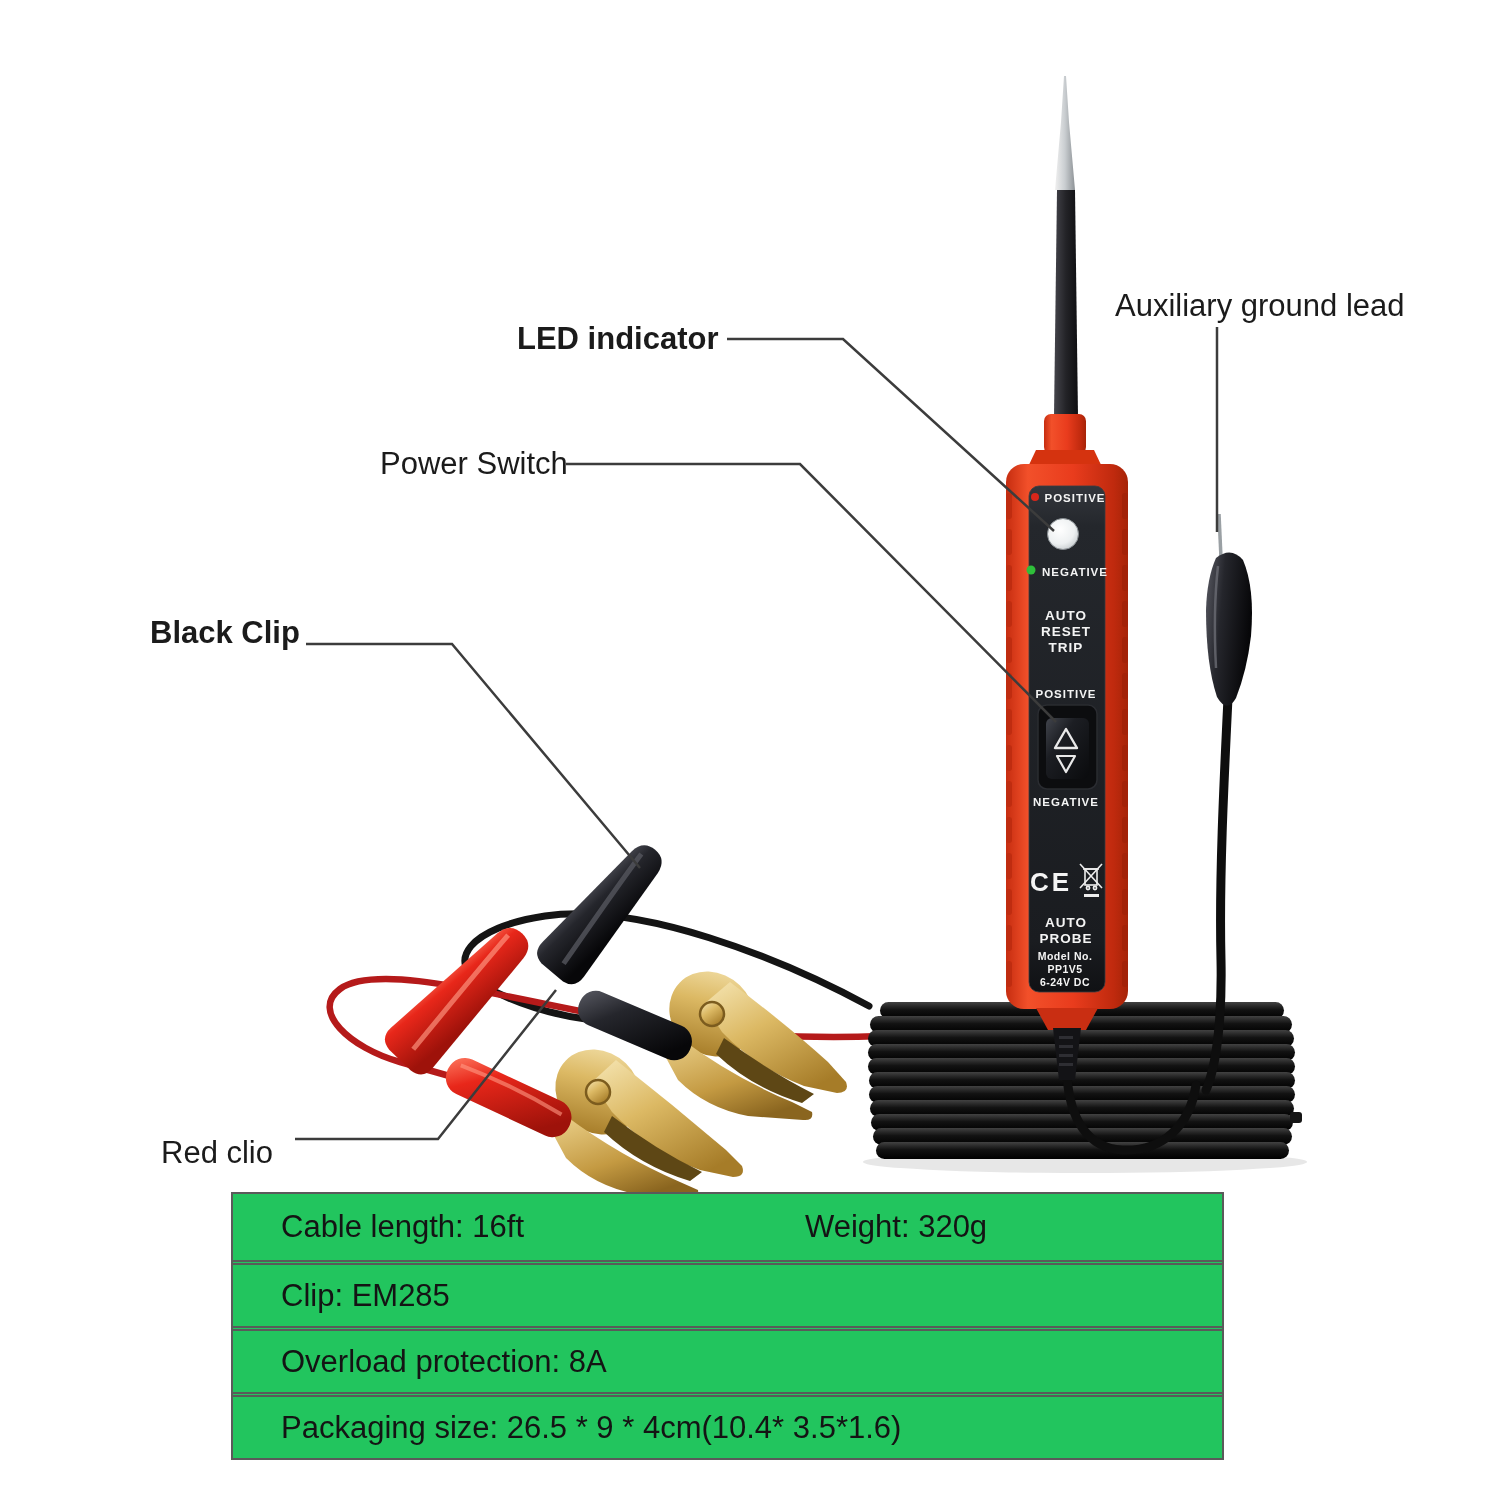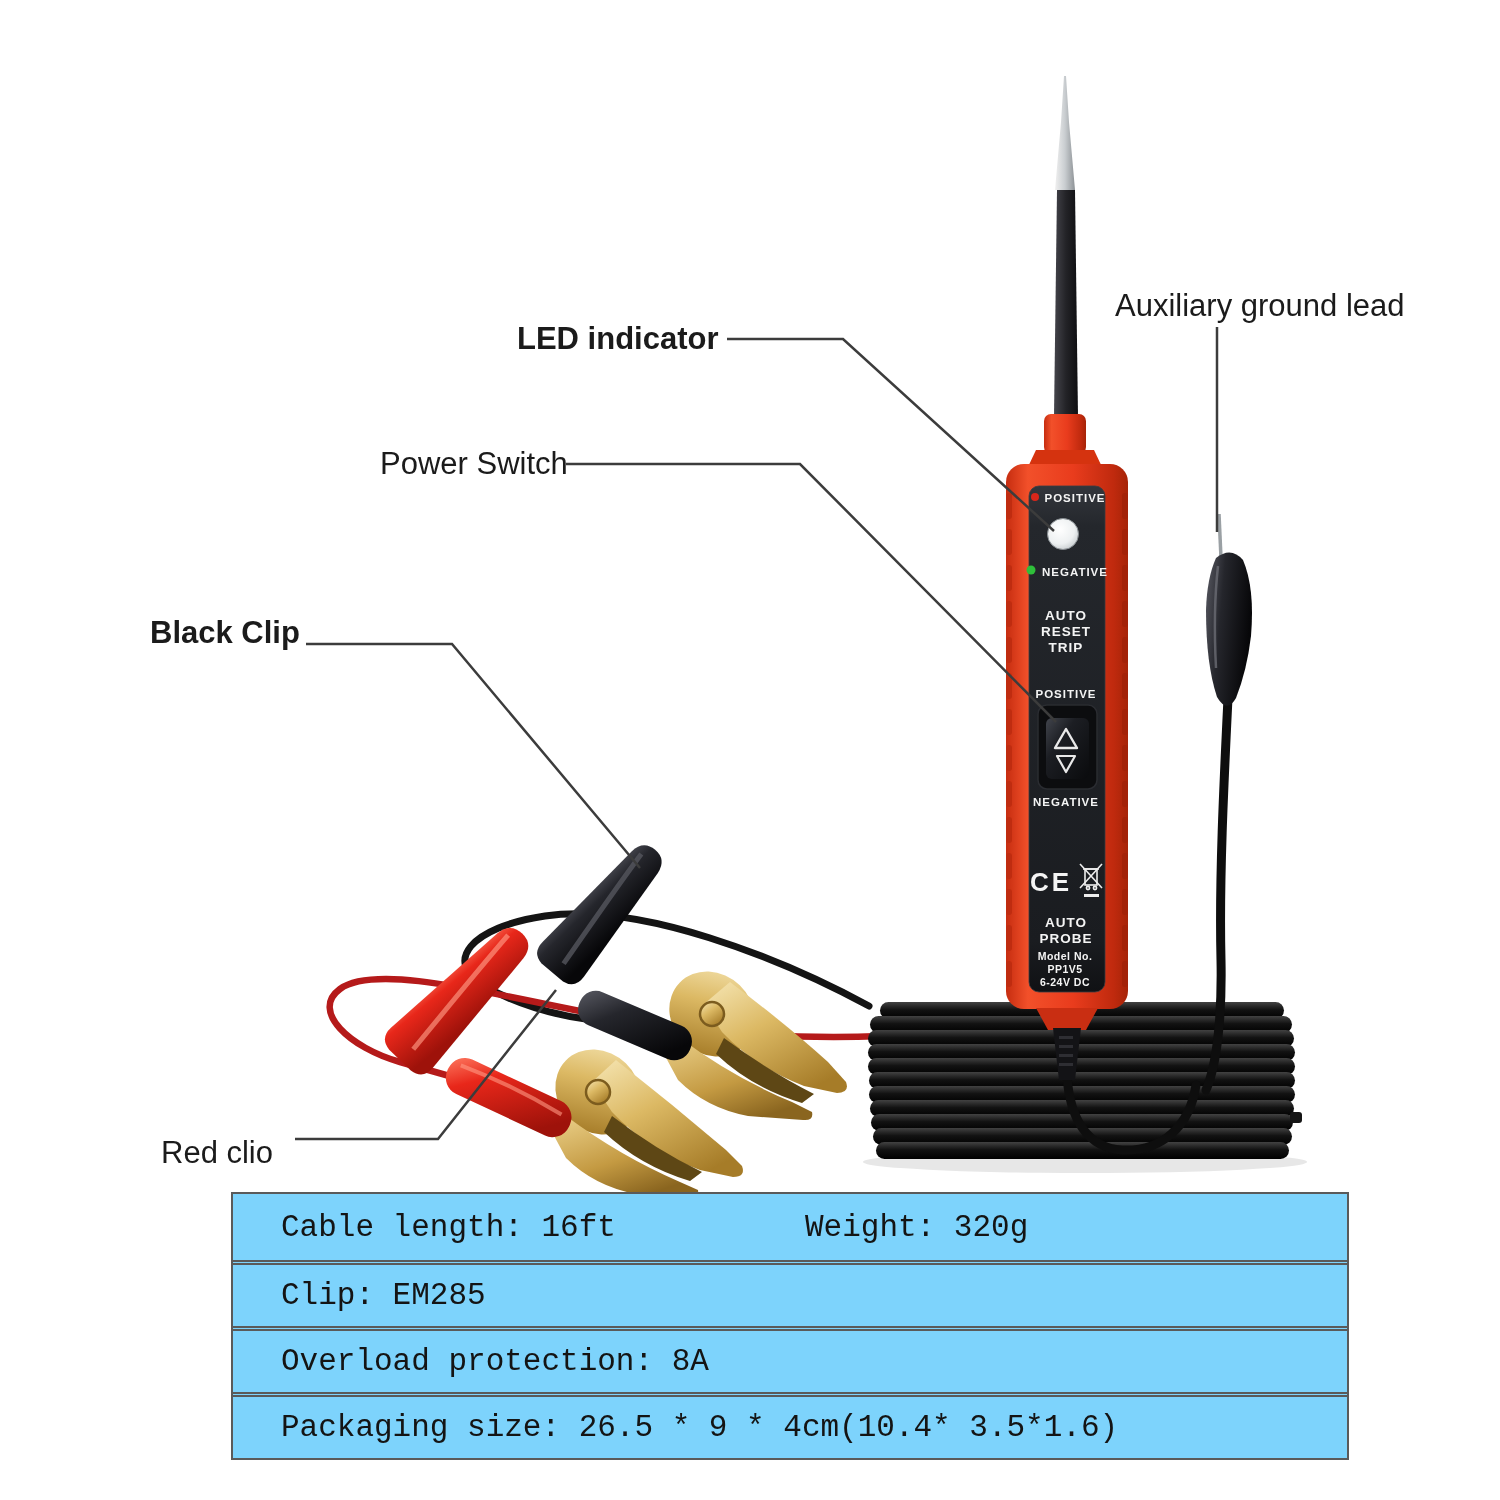--- a/index.html
+++ b/index.html
@@ -12,23 +12,23 @@
   .dtxt{font-weight:bold;text-anchor:middle;letter-spacing:1px;}
   .s11{font-size:11.5px;}
   .s13{font-size:13.5px;}
   .s10{font-size:10.5px;letter-spacing:0.5px;}
   .ce{font-size:26px;letter-spacing:3px;text-anchor:middle;font-weight:bold;}
   .callout{
     position:absolute;font-size:31px;color:var(--label_text,#1b1b1b);
     white-space:nowrap;line-height:1.1;
   }
   .spec-table{
-    position:absolute;left:231px;top:1192px;width:1118px;height:268px;
-    border:2px solid var(--table_border,#5a5a5a);background:#7dd3fc;
-    display:grid;grid-template-rows:repeat(4,1fr);box-sizing:border-box;font-family:Liberation Mono, monospace;
+    position:absolute;left:231px;top:1192px;width:993px;height:268px;
+    border:2px solid var(--table_border,#5a5a5a);background:#22c55e;
+    display:grid;grid-template-rows:repeat(4,1fr);box-sizing:border-box;
   }
   .spec-row{
     display:grid;grid-template-columns:524px 1fr;align-items:center;
     border-top:5px double var(--table_border,#5a5a5a);
   }
   .spec-row:first-child{border-top:none;}
   .spec-row.full{grid-template-columns:1fr;}
   .spec-cell{
     font-size:31px;color:#141414;padding-left:48px;white-space:nowrap;
   }

